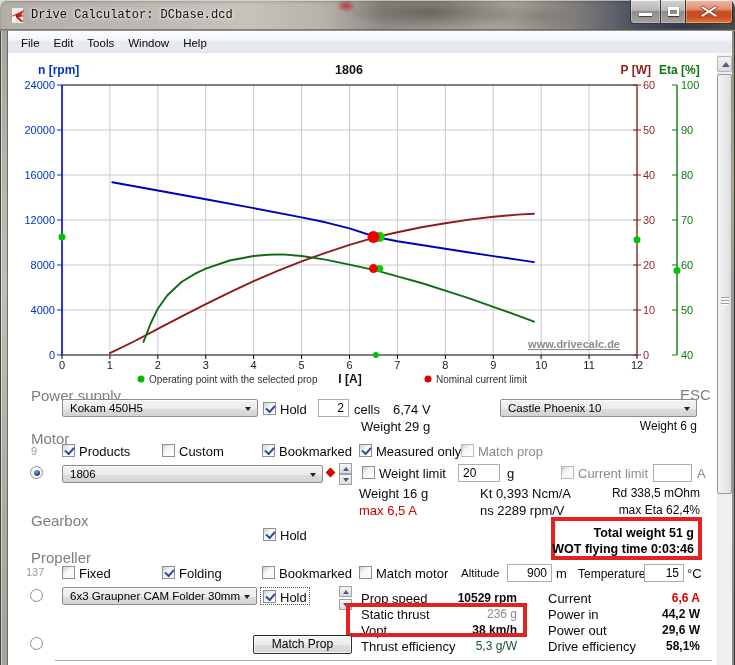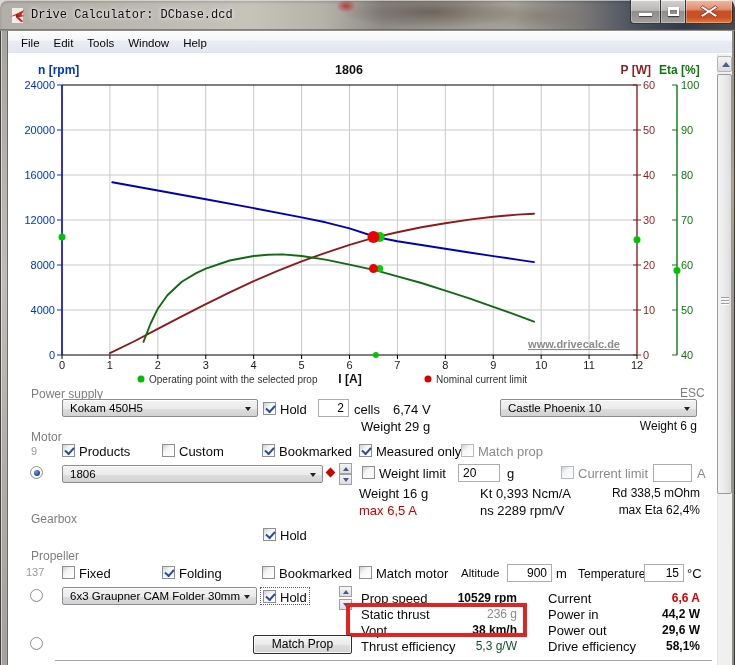--- a/index.html
+++ b/index.html
@@ -59,21 +59,21 @@
   
   .scrollbar{position:absolute;left:717px;top:54px;width:15px;height:611px;background:#f0f0f0;
     box-shadow:inset 1px 0 0 #e3e3e3;}
   .sb-btn{position:absolute;left:0px;top:2px;width:15px;height:16px;border:1px solid #b5b5b8;border-radius:2px;
     background:linear-gradient(#f4f4f4,#dcdcdf);}
   .sb-btn .tri-up{position:absolute;left:3.5px;top:5px;width:0;height:0;border-left:4px solid transparent;border-right:4px solid transparent;border-bottom:5px solid #4d6185;}
   .sb-thumb{position:absolute;left:0px;top:20px;width:15px;height:420px;border:1px solid #98999d;border-radius:2px;
     background:linear-gradient(90deg,#f2f2f2 0%,#ececec 45%,#dcdcdd 100%);}
   .sb-grip{position:absolute;left:3px;top:222px;width:8px;height:8px;
     background:repeating-linear-gradient(180deg,#9fa0a4 0,#9fa0a4 1px,rgba(255,255,255,.9) 1px,rgba(255,255,255,.9) 2px, #f0f0f0 2px,#f0f0f0 3px);}
-  .seclabel{position:absolute;font-size:12px;color:#7e7e7e;white-space:nowrap;}
+  .seclabel{position:absolute;font-size:15px;color:#7e7e7e;white-space:nowrap;}
   .count{position:absolute;font-size:11px;color:#9a9a9a;}
   .lbl{position:absolute;font-size:13px;color:#0a0a0a;white-space:nowrap;}
   .lbl.gray{color:#8b8b8b;}
   .lbl.red{color:#cf0000;}
   .val-r{position:absolute;font-size:12px;color:#0a0a0a;text-align:right;white-space:nowrap;}
   .bold{font-weight:bold;}
   .combo{
     position:absolute;height:18px;border:1px solid #898c90;border-radius:2px;
     background:linear-gradient(#f3f3f3 0%,#ebebeb 55%,#dddddd 56%,#d2d2d4 100%);
     box-shadow:inset 0 1px 0 rgba(255,255,255,.9);
@@ -310,20 +310,24 @@
   <div class="lbl" style="left:480px;top:486px">Kt 0,393 Ncm/A</div>
   <div class="val-r" style="left:560px;top:486px;width:140px">Rd 338,5 mOhm</div>
   <div class="lbl red" style="left:359px;top:503px">max 6,5 A</div>
   <div class="lbl" style="left:480px;top:503px">ns 2289 rpm/V</div>
   <div class="val-r" style="left:560px;top:503px;width:140px">max Eta 62,4%</div>
 
   <div class="seclabel" style="left:31px;top:512px">Gearbox</div>
   <div class="cb checked" style="left:263px;top:528px"></div>
   <div class="lbl" style="left:280px;top:528px">Hold</div>
 
+  <div class="redbox" style="left:551px;top:517px;width:151px;height:43px">
+    <div class="line" style="top:5px">Total weight 51 g</div>
+    <div class="line" style="top:21px">WOT flying time 0:03:46</div>
+  </div>
 
   <div class="seclabel" style="left:31px;top:549px">Propeller</div>
   <div class="count" style="left:26px;top:566px">137</div>
   <div class="cb" style="left:62px;top:566px"></div>
   <div class="lbl" style="left:79px;top:566px">Fixed</div>
   <div class="cb checked" style="left:162px;top:566px"></div>
   <div class="lbl" style="left:179px;top:566px">Folding</div>
   <div class="cb" style="left:262px;top:566px"></div>
   <div class="lbl" style="left:279px;top:566px">Bookmarked</div>
   <div class="cb" style="left:359px;top:566px"></div>

